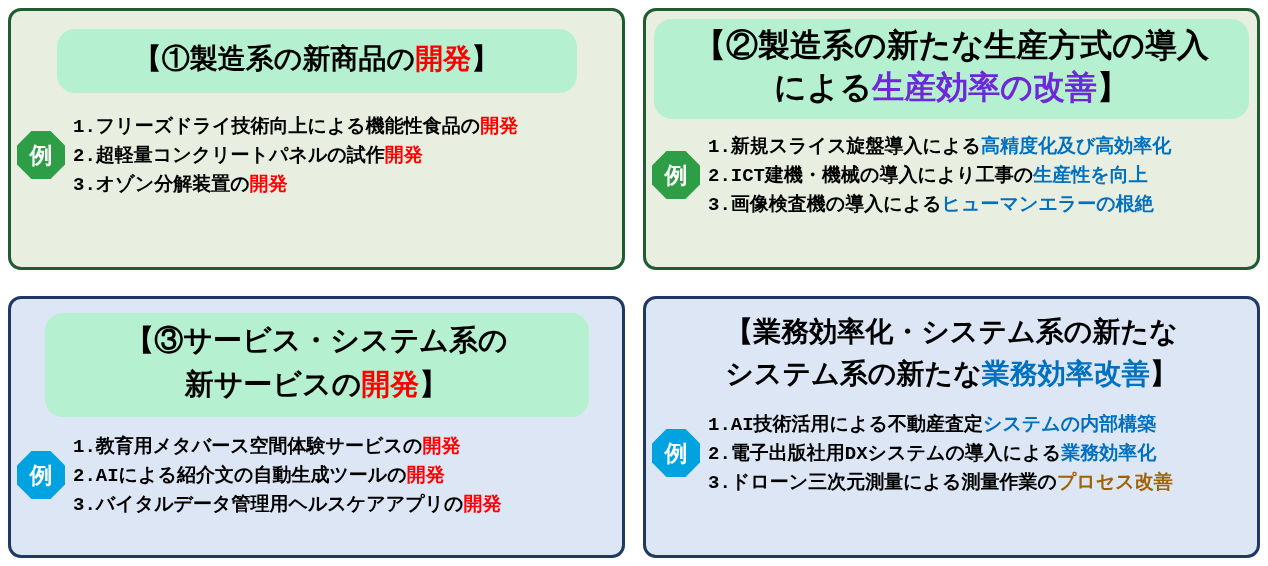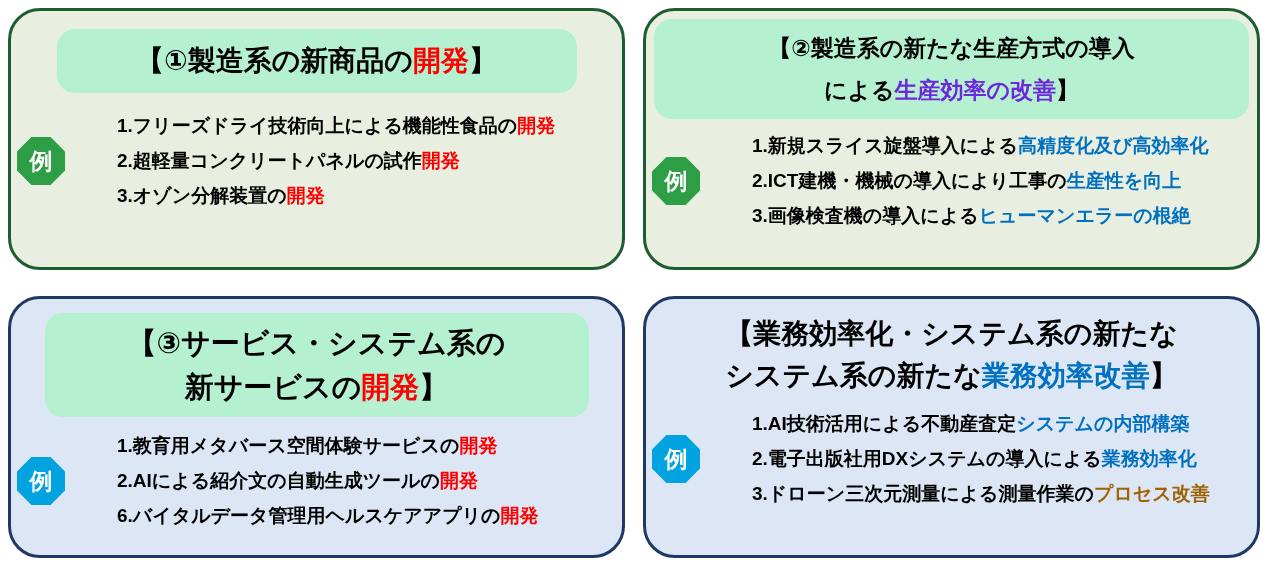--- a/index.html
+++ b/index.html
@@ -10,36 +10,37 @@
     background: #ffffff;
     box-sizing: border-box;
     display: grid;
     grid-template-columns: 617px 617px;
     grid-template-rows: 262px 262px;
     gap: 26px 18px;
     padding: 8px;
   }
   .box {
     box-sizing: border-box;
-    border-radius: 32px;
+    border-radius: 13px;
     border: 3px solid;
     overflow: hidden;
+    font-family: Liberation Mono, monospace;
   }
   .box.green { background: var(--green-bg); border-color: var(--green-border); }
   .box.blue  { background: var(--blue-bg);  border-color: var(--blue-border); }
 
   .title-band {
     background: var(--band-bg);
     border-radius: 18px;
     text-align: center;
     font-weight: bold;
     color: #000;
   }
   .box1 .title-band { width: 520px; margin: 18px auto 0; font-size: 28px; line-height: 40px; padding: 12px 0; }
-  .box2 .title-band { margin: 8px 8px 4px;  font-size: 23px; line-height: 42px; padding: 8px 0; }
+  .box2 .title-band { margin: 8px 8px 4px;  font-size: 32px; line-height: 42px; padding: 8px 0; }
   .box3 .title-band { width: 544px; margin: 14px auto 0; font-size: 29px; line-height: 44px; padding: 8px 0; }
   .plain-title { text-align: center; font-weight: bold; font-size: 28px; line-height: 42px; margin-top: 14px; color: #000; }
 
   .box-body {
     display: flex;
     align-items: center;
     gap: 8px;
   }
   .box1 .box-body { margin: 20px 0 0 6px; }
   .box2 .box-body { margin: 14px 0 0 6px; }
@@ -51,26 +52,25 @@
     display: flex; align-items: center; justify-content: center;
     color: #ffffff; font-weight: bold; font-size: 23px;
     clip-path: polygon(30% 0, 70% 0, 100% 30%, 100% 70%, 70% 100%, 30% 100%, 0 70%, 0 30%);
   }
   .octagon.green { background: var(--green-oct); }
   .octagon.blue  { background: var(--blue-oct); }
 
   .items {
     display: flex;
     flex-direction: column;
-    gap: 9px;
+    gap: 3px;
     font-size: 19px;
     font-weight: bold;
     color: #000;
     white-space: nowrap;
-    margin-left: 44px;
   }
 </style>
 </head>
 <body>
 
 <div class="canvas">
 
   <div class="box green box1">
     <div class="title-band">
       <div class="title-line"><span>【①製造系の新商品の</span><span style="color: rgb(255, 0, 0);">開発</span><span>】</span></div>
@@ -109,21 +109,21 @@
       <div class="title-line"><span>【③サービス・システム系の</span></div>
       <div class="title-line"><span>新サービスの</span><span style="color: rgb(255, 0, 0);">開発</span><span>】</span></div>
     </div>
     <div class="box-body">
       <div class="octagon blue">
         <span>例</span>
       </div>
       <div class="items">
         <div class="item"><span>1.教育用メタバース空間体験サービスの</span><span style="color: rgb(255, 0, 0);">開発</span></div>
         <div class="item"><span>2.AIによる紹介文の自動生成ツールの</span><span style="color: rgb(255, 0, 0);">開発</span></div>
-        <div class="item"><span>6.バイタルデータ管理用ヘルスケアアプリの</span><span style="color: rgb(255, 0, 0);">開発</span></div>
+        <div class="item"><span>3.バイタルデータ管理用ヘルスケアアプリの</span><span style="color: rgb(255, 0, 0);">開発</span></div>
       </div>
     </div>
   </div>
 
   <div class="box blue box4">
     <div class="plain-title">
       <div class="title-line"><span>【業務効率化・システム系の新たな</span></div>
       <div class="title-line"><span>システム系の新たな</span><span style="color: rgb(0, 112, 192); text-align: center;">業務効率改善</span><span>】</span></div>
     </div>
     <div class="box-body">

